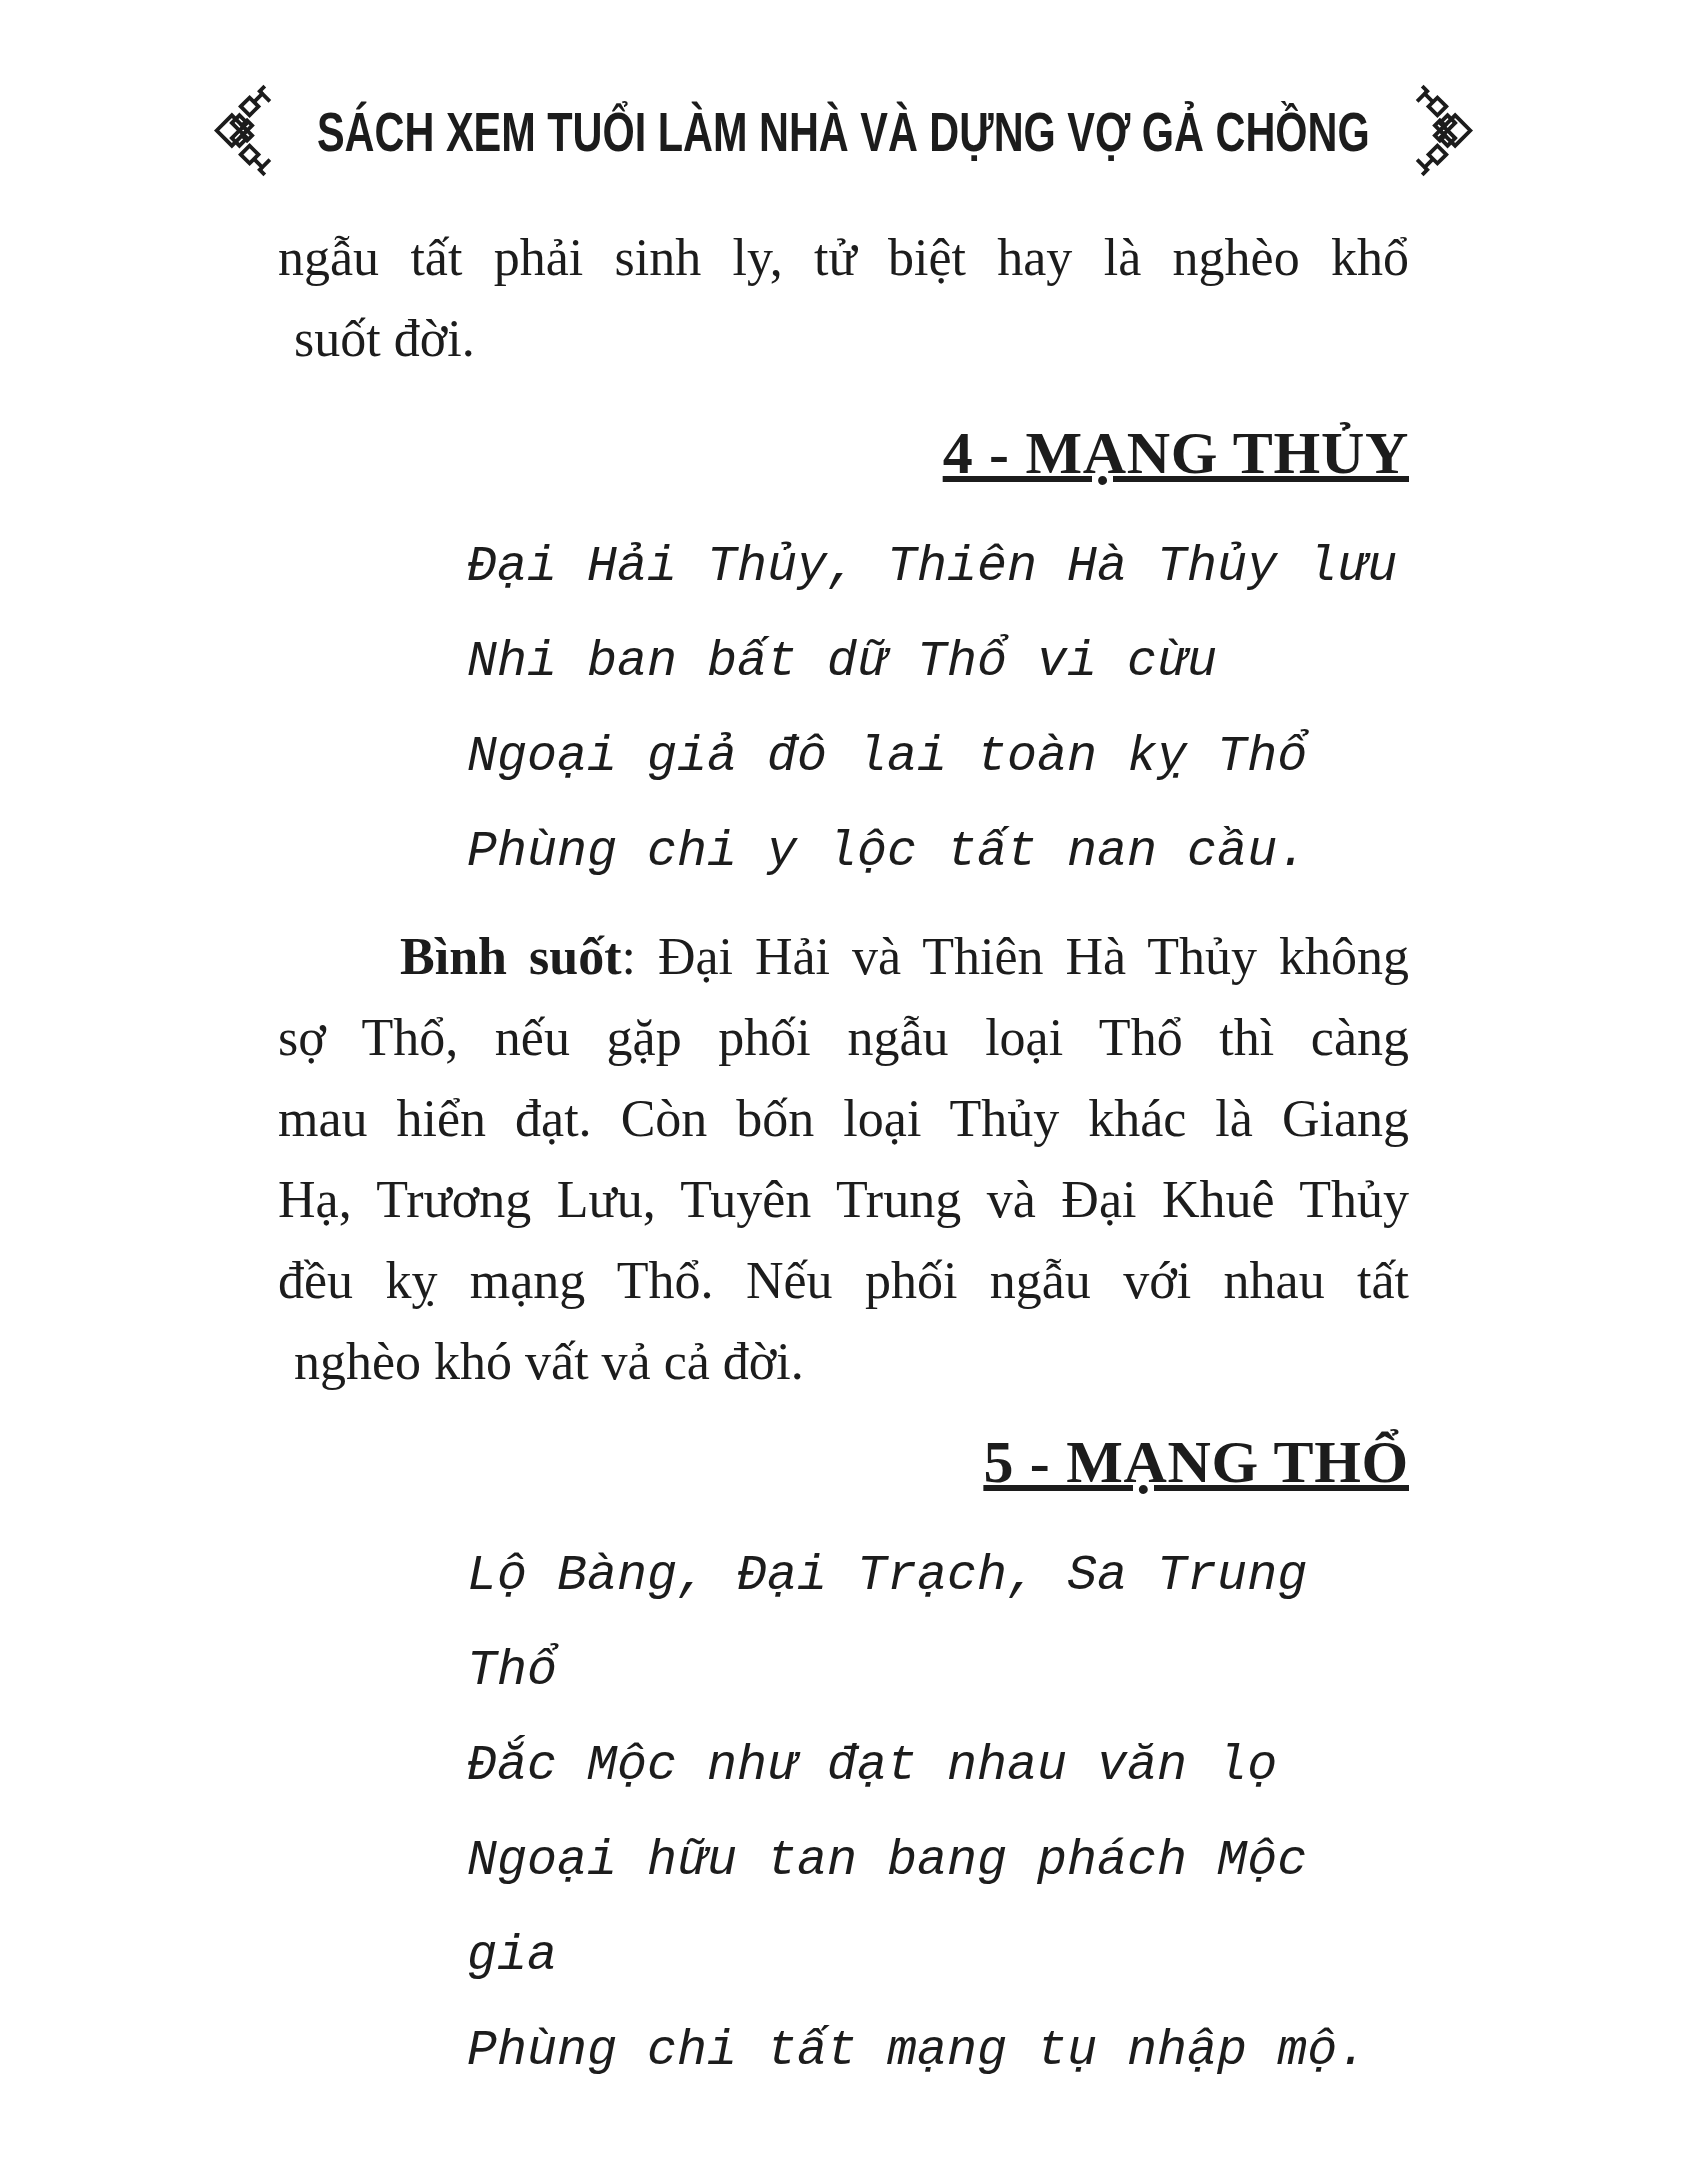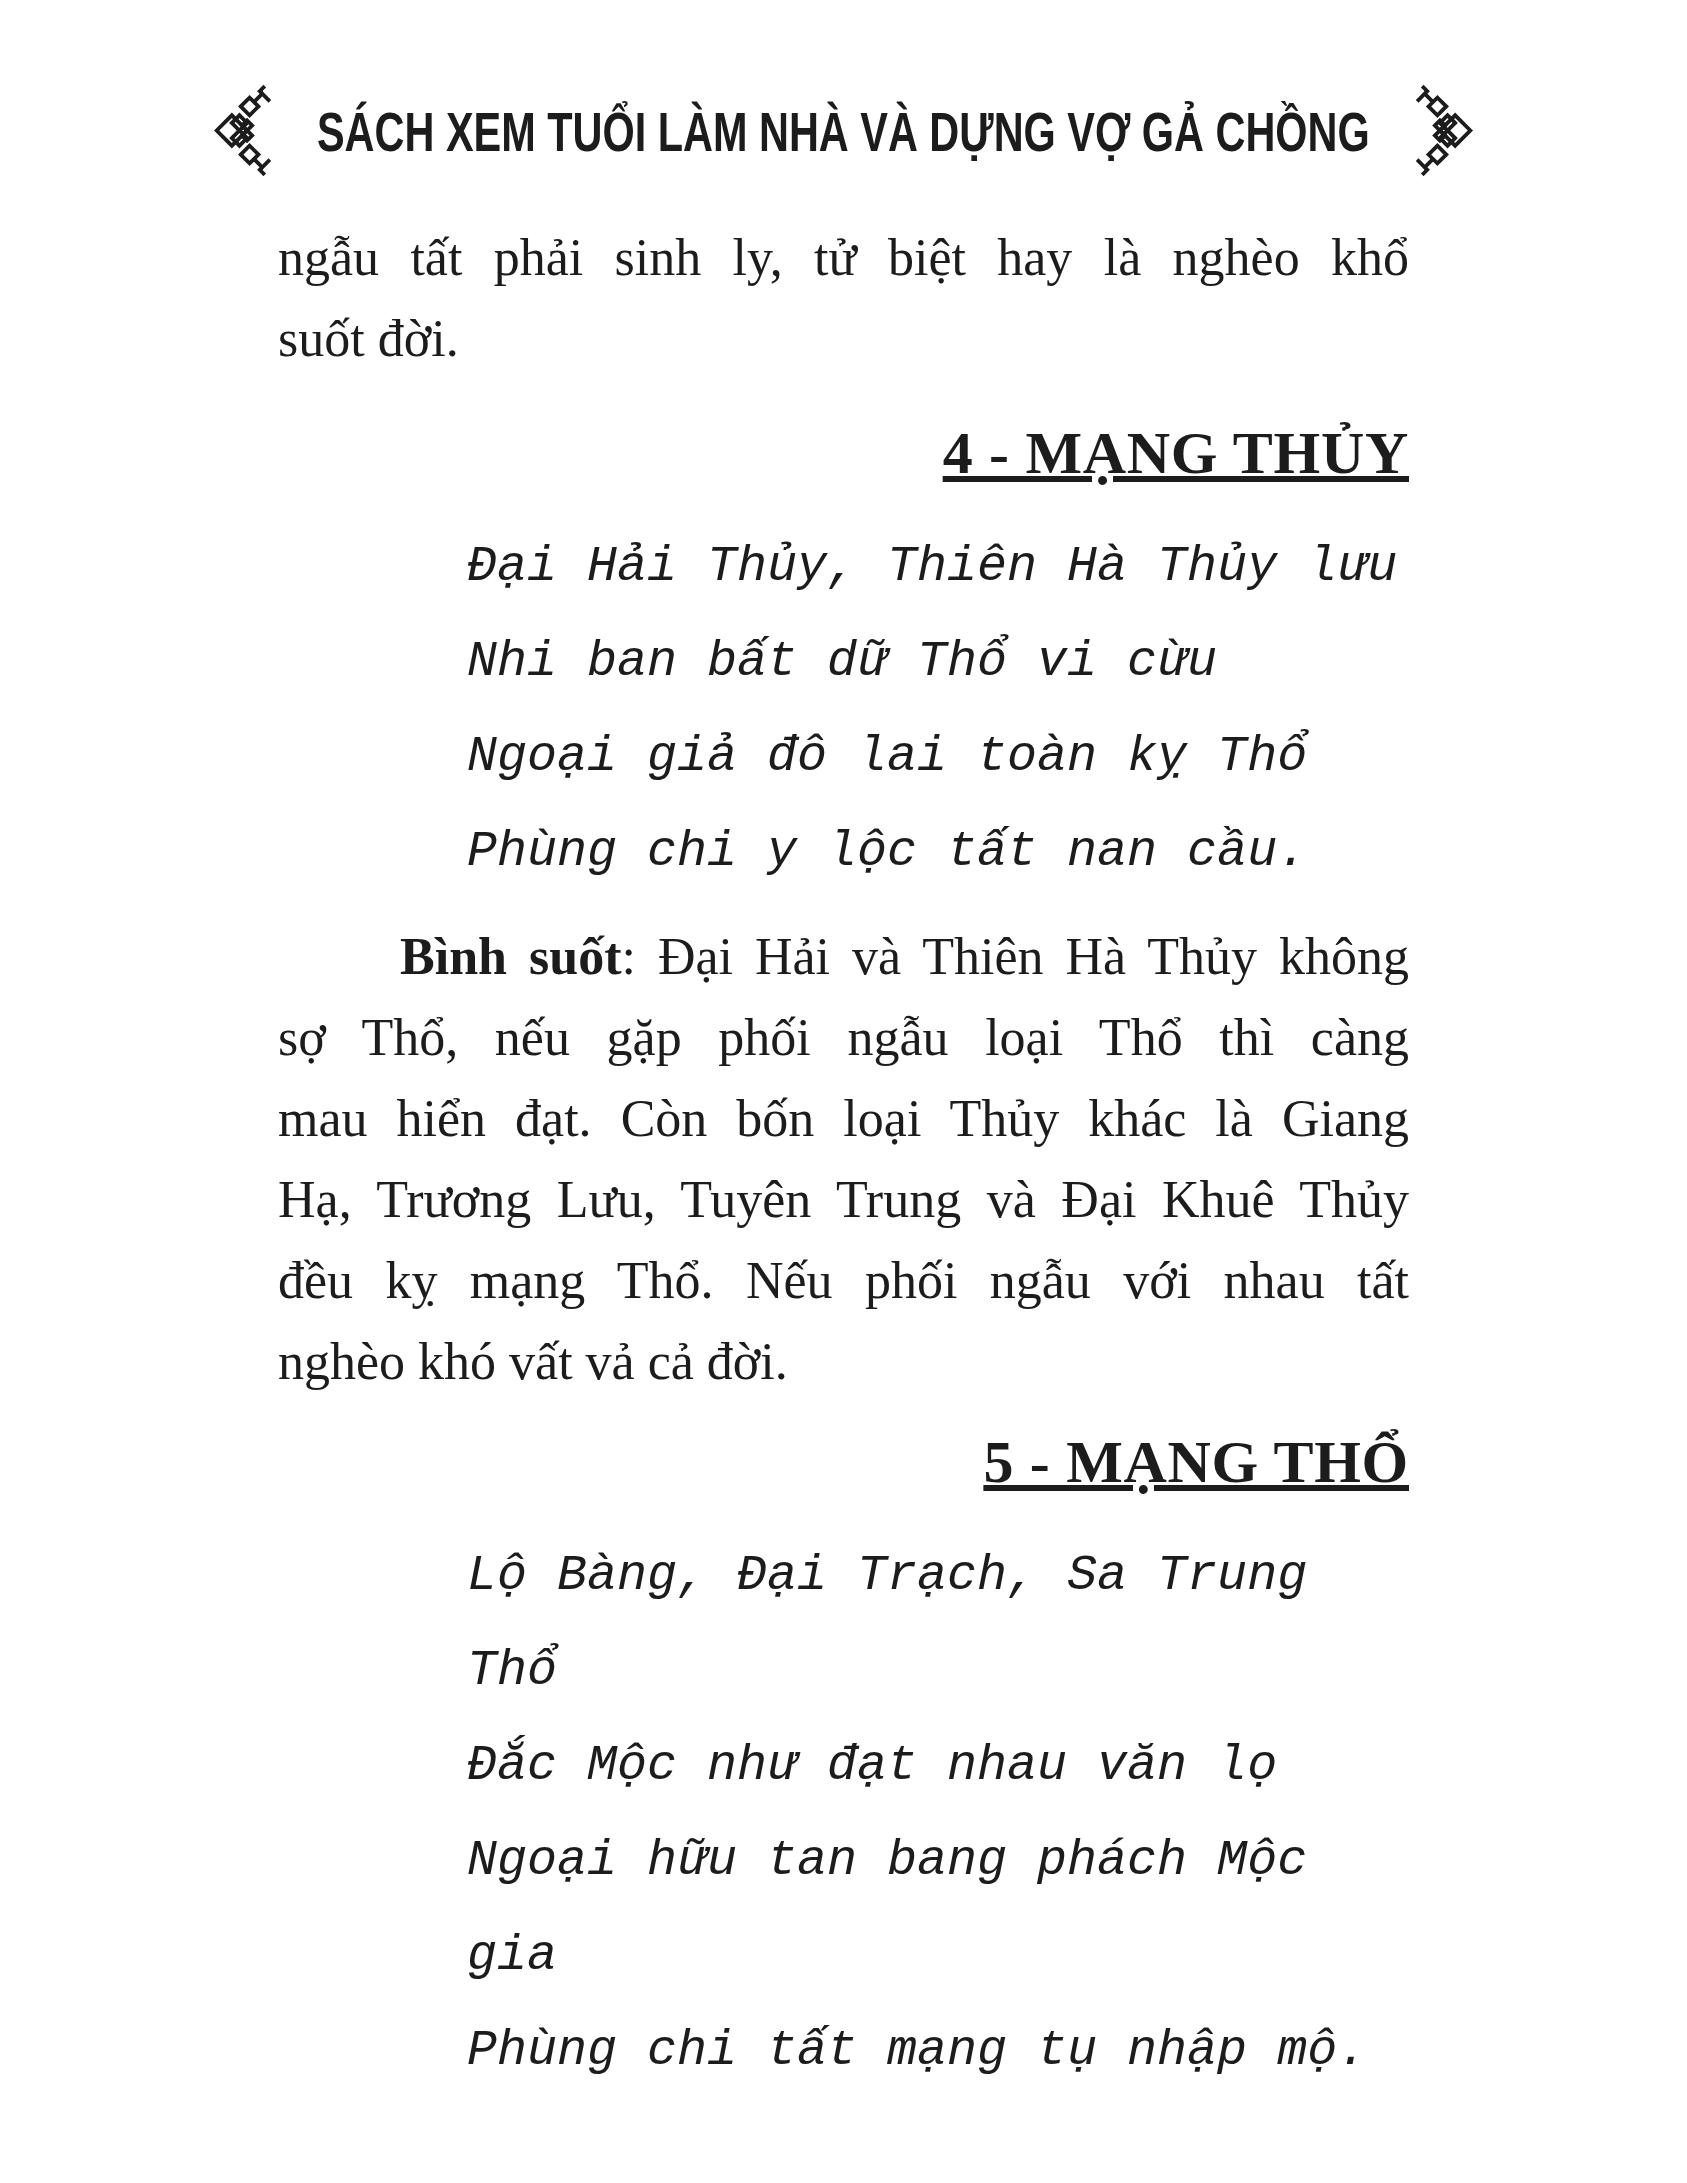--- a/index.html
+++ b/index.html
@@ -34,21 +34,21 @@
     color:#1c1c1c;
   }
   
   .text-block { width:1131px; margin:0 auto; }
   .body-line {
     font-size:52px;
     line-height:81px;
     text-align:justify;
     text-align-last:justify;
   }
-  .body-line.last { text-align-last:left; }
+  .body-line.last { text-align-last:left;margin-left:16px; }
   .body-line.indent { padding-left:122px; }
   .commentary-label { font-weight:bold; }
   .intro { margin-top:37px; }
   .commentary { margin-top:17px; }
   .section-heading {
     margin-top:38px;
     text-align:right;
     font-size:60px;
     font-weight:bold;
     line-height:73px;

